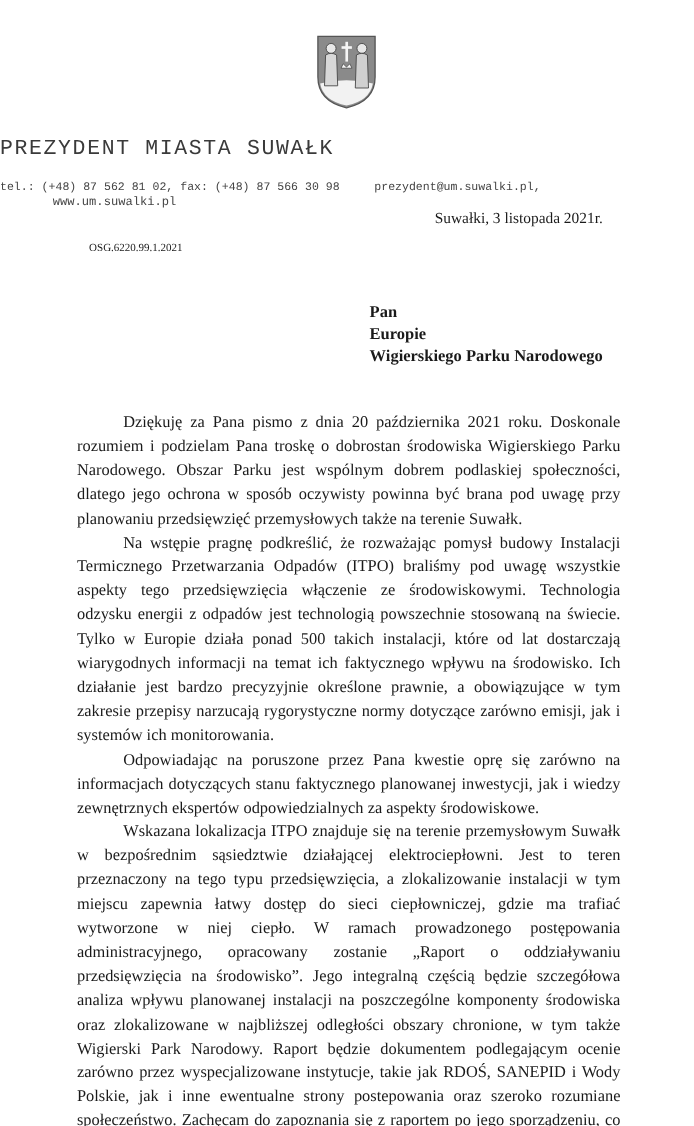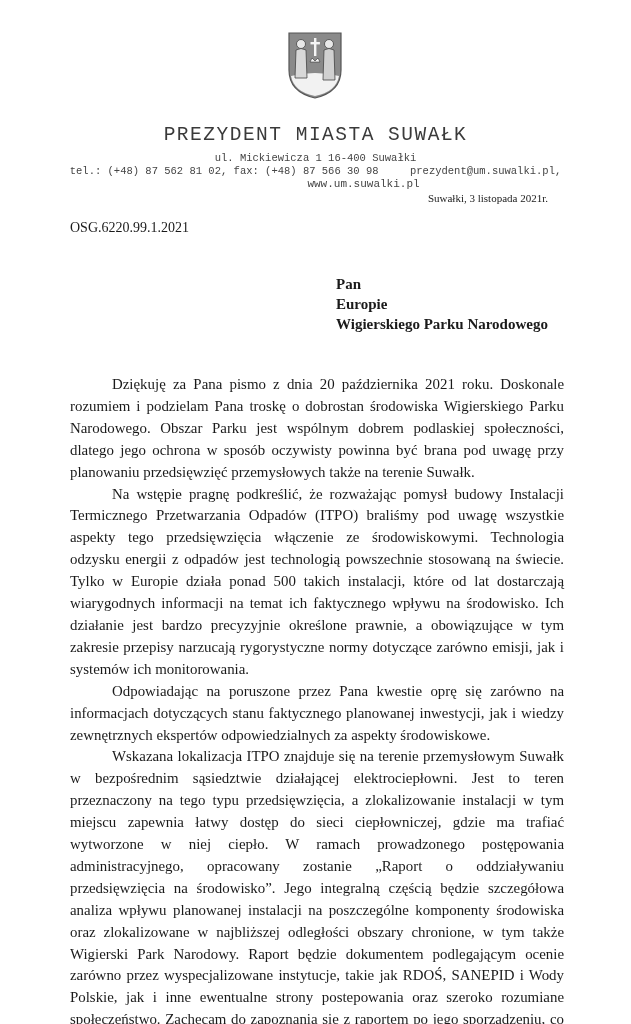--- a/index.html
+++ b/index.html
@@ -1,26 +1,26 @@
 <!DOCTYPE html>
 <html><head>
 <meta charset="utf-8">
 <style>
   html, body { margin:0; padding:0; background:#ffffff; }
   body { width:631px; height:1024px; position:relative; overflow:hidden; color:#1a1a1a; }
   .page { position:absolute; left:0; top:0; width:631px; height:1024px; background:#fff; }
   .coat { position:absolute; left:286px; top:30px; width:58px; height:70px; }
-  .mono { font-family:"Liberation Mono","DejaVu Sans Mono",monospace; color:#444; text-align:center; position:absolute; left:0; width:631px; }
+  .mono { font-family:"Liberation Mono","DejaVu Sans Mono",monospace; color:#444; position:absolute; left:0; width:631px; }
   .title { top:124px; font-size:19.5px; letter-spacing:1.5px; color:#3a3a3a; }
   .addr { top:152px; font-size:10.5px; }
   .contact { top:165px; font-size:10.5px; white-space:pre; }
   .www { top:178px; font-size:11px;margin-left:48px; }
   .serif { font-family:"Liberation Serif","DejaVu Serif",serif; }
-  .date { position:absolute; right:83px; top:192px; font-size:11px; }
-  .ref { position:absolute; left:70px; top:220px; font-size:14px;text-align:center; }
+  .date { position:absolute; right:83px; top:192px; font-size:14px; }
+  .ref { position:absolute; left:81px; top:220px; font-size:10px;text-align:center; }
   .addressee { position:absolute; left:336px; top:274px; font-size:15px; font-weight:bold; line-height:20px; }
   .body { position:absolute; left:70px; top:374px; width:494px; font-size:14.9px; line-height:21.9px; text-align:justify; }
   .body p { margin:0; text-indent:42px; }
 </style>
 </head>
 <body>
 
 <div class="page">
 
   <svg class="coat" viewBox="0 0 58 70">
@@ -29,21 +29,20 @@
     <circle cx="15" cy="14" r="4.5" fill="#e8e8e8" stroke="#444" stroke-width="0.8"></circle>
     <path d="M10 20 Q15 17 20 20 L21 48 L9 48 Z" fill="#d8d8d8" stroke="#444" stroke-width="0.8"></path>
     <circle cx="43" cy="14" r="4.5" fill="#e8e8e8" stroke="#444" stroke-width="0.8"></circle>
     <path d="M38 20 Q43 17 48 20 L49 50 L37 50 Z" fill="#d0d0d0" stroke="#444" stroke-width="0.8"></path>
     <rect x="28" y="8" width="2.4" height="18" fill="#f5f5f5"></rect>
     <rect x="24.5" y="12" width="9.4" height="2.4" fill="#f5f5f5"></rect>
     <path d="M24 32 L26 28 L29 31 L32 28 L34 32 Z" fill="#f5f5f5" stroke="#333" stroke-width="0.6"></path>
   </svg>
 
   <div class="mono title">PREZYDENT MIASTA SUWAŁK</div>
-  <div class="mono addr">ul. Mickiewicza 1   16-400 Suwałki</div>
   <div class="mono contact">tel.: (+48) 87 562 81 02, fax: (+48) 87 566 30 98     prezydent@um.suwalki.pl,</div>
   <div class="mono www">www.um.suwalki.pl</div>
 
   <div class="serif date">Suwałki, 3 listopada 2021r.</div>
   <div class="serif ref">OSG.6220.99.1.2021</div>
 
   <div class="serif addressee">
     <div>Pan</div>
     <div>Europie</div>
     <div>Wigierskiego Parku Narodowego</div>

